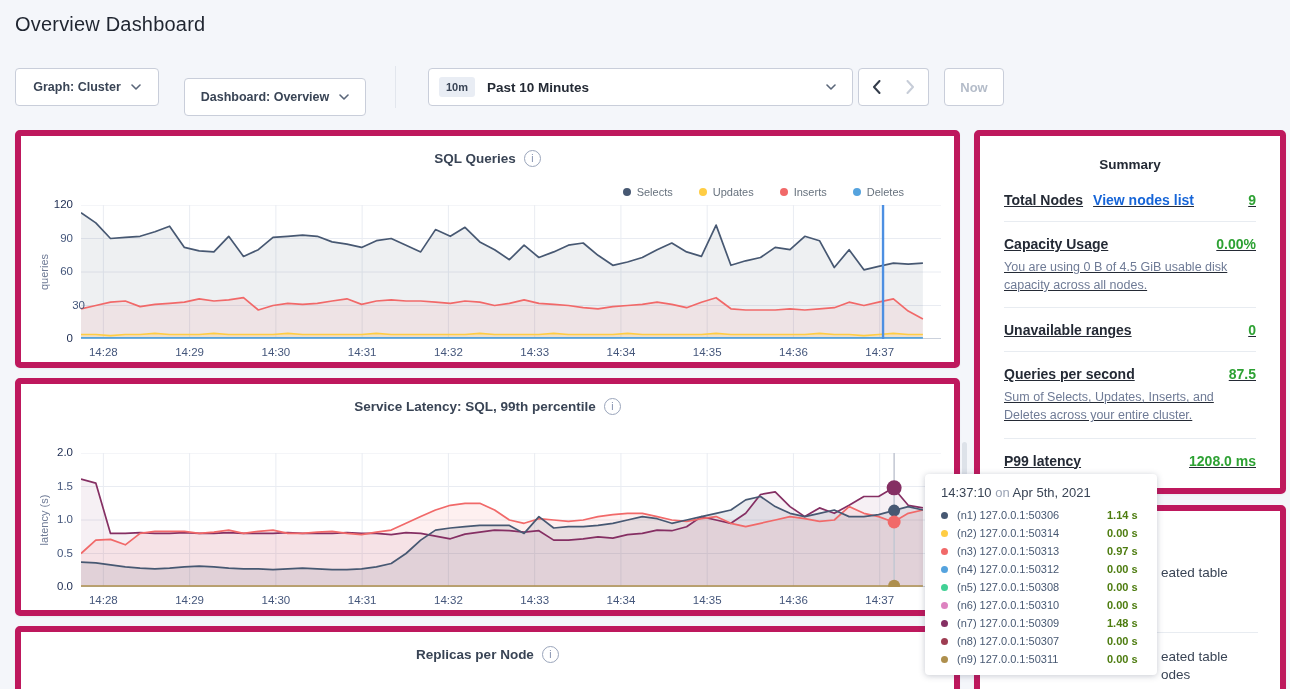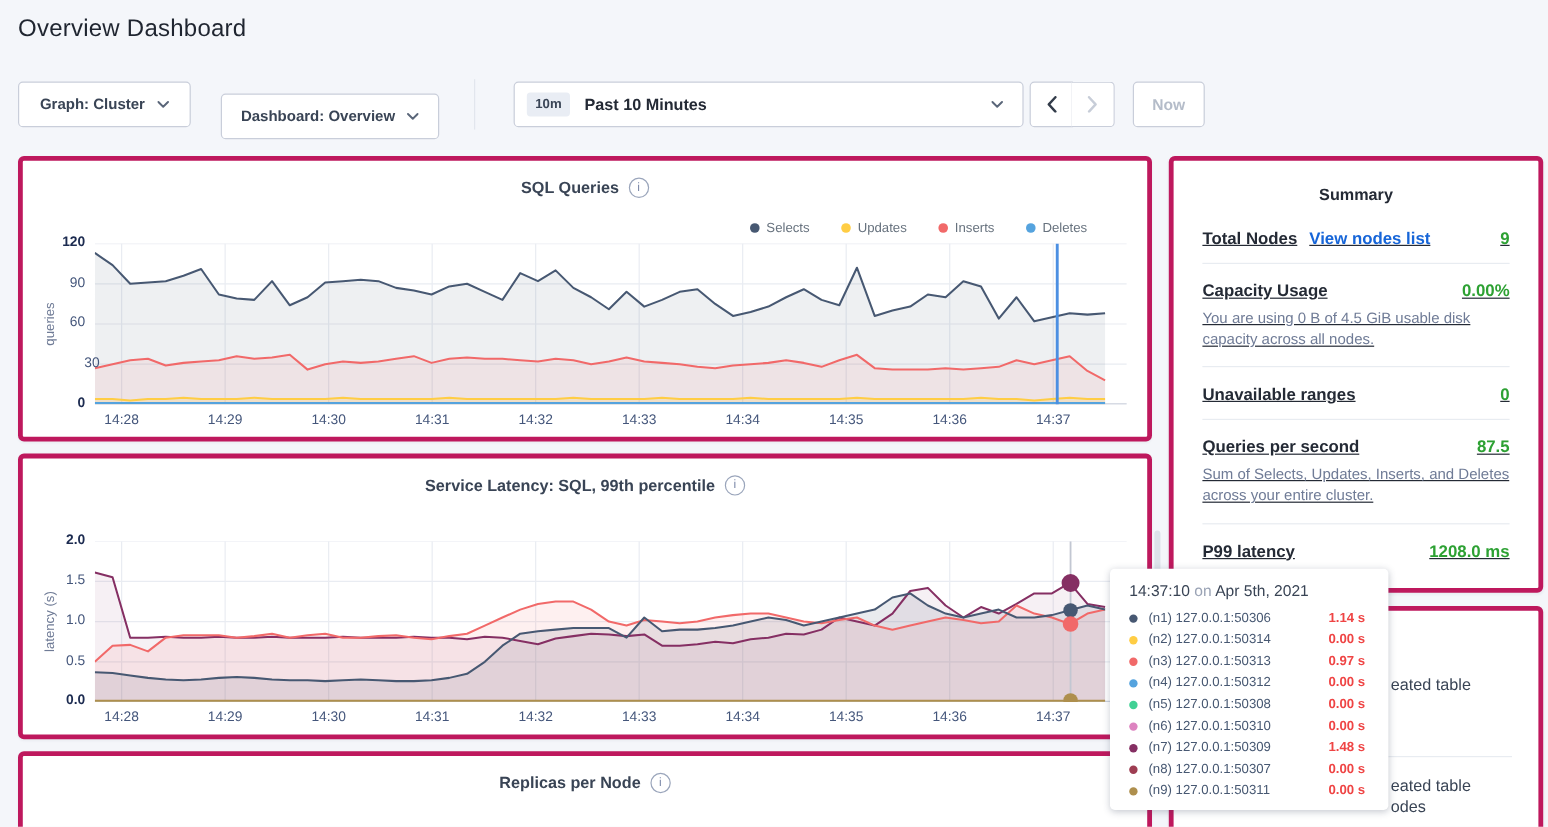--- a/index.html
+++ b/index.html
@@ -1,21 +1,21 @@
 <!DOCTYPE html>
 <html><head>
 <meta charset="utf-8">
 <style>
   html,body{margin:0;padding:0;}
   body{
     width:1290px;height:689px;position:relative;overflow:hidden;
     background:#F4F6FA;color:#242A35;
     font-family:"Liberation Sans","DejaVu Sans",sans-serif;
   }
-  .card{position:absolute;background:#fff;border:4px solid #be185d;border-radius:5px;box-shadow:0 1px 2px rgba(40,50,70,.05);box-sizing:border-box;}
+  .card{position:absolute;background:#fff;border:6px solid #be185d;border-radius:5px;box-shadow:0 1px 2px rgba(40,50,70,.05);box-sizing:border-box;}
   .page-title{position:absolute;left:15px;top:13px;font-size:20px;font-weight:500;color:#1F2530;letter-spacing:.2px;}
 
   
   .ctl{position:absolute;top:68px;height:38px;background:#fff;border:1px solid #C9CEDA;border-radius:4px;box-sizing:border-box;display:flex;align-items:center;cursor:pointer;}
   .dd{justify-content:center;gap:10px;font-size:12.5px;font-weight:bold;color:#394455;}
   .ctl-divider{position:absolute;left:395px;top:66px;height:42px;width:1px;background:#E2E6ED;}
   .timepicker{left:428px;width:425px;padding:0 16px 0 10px;gap:12px;}
   .time-badge{background:#E9EDF4;border-radius:3px;font-size:11px;font-weight:bold;color:#394455;padding:4px 7px;}
   .time-label{font-size:13.5px;font-weight:bold;color:#242A35;}
   .timepicker .chev{margin-left:auto;}
@@ -27,21 +27,21 @@
   
   .chart-card{left:15px;width:945px;}
   .chart-title{display:flex;justify-content:center;align-items:center;gap:8px;margin-top:14px;font-weight:bold;font-size:13.5px;color:#394455;}
   .info-icon{width:15px;height:15px;border:1px solid #9AA5BB;border-radius:50%;color:#7B88A8;font-size:10px;line-height:15px;text-align:center;flex:none;font-weight:normal;}
   .legend{position:absolute;top:50px;right:50px;display:flex;gap:26px;}
   .legend-item{display:flex;align-items:center;gap:6px;font-size:11px;color:#67727E;}
   .dot{border-radius:50%;flex:none;}
   .legend-item .dot{width:8px;height:8px;}
   .plot{position:absolute;left:60px;top:69px;width:860px;height:134px;}
   .ylab{position:absolute;left:0;width:52px;text-align:right;font-size:11.5px;color:#44567B;}
-  .ylab.bold{font-weight:bold;color:#1C2B50;}
+  .ylab.bold{font-weight:normal;color:#1C2B50;}
   .xlab{position:absolute;width:56px;text-align:center;font-size:11.5px;color:#44567B;}
   .unit-label{position:absolute;font-size:11px;color:#6F7B96;transform:translate(-50%,-50%) rotate(-90deg);white-space:nowrap;}
 
   
   .summary-card{left:974px;top:130px;width:312px;height:364px;overflow:hidden;}
   .sum-title{text-align:center;font-weight:bold;font-size:13.5px;color:#242A35;margin-top:21px;}
   .sum-body{padding:6px 24px 0 24px;}
   .sum-row{padding:14px 0 13px 0;border-bottom:1px solid #E8ECF1;text-decoration:underline;}
   .sum-row:last-child{border-bottom:none;}
   .sum-line{display:flex;align-items:baseline;font-weight:bold;font-size:14px;color:#242A35;}
@@ -56,21 +56,21 @@
   .events-div{position:absolute;left:24px;right:22px;top:121px;height:1px;background:#E8ECF1;}
 
   
   .tooltip{position:absolute;left:925px;top:474px;width:232px;height:201px;background:#fff;border-radius:4px;
     box-shadow:0 1px 6px rgba(55,65,90,.28);z-index:40;padding:11px 0 0 16px;box-sizing:border-box;}
   .tt-head{font-size:13px;color:#394455;margin-bottom:6px;}
   .tt-on{color:#9AA3B5;}
   .tt-row{display:flex;align-items:center;height:18px;font-size:11px;color:#475872;}
   .tt-dot{width:7px;height:7px;border-radius:50%;flex:none;margin-right:9px;}
   .tt-label{width:150px;}
-  .tt-val{font-weight:bold;color:#ef4444;}
+  .tt-val{font-weight:bold;color:#4d7c0f;}
 
   .scroll-thumb{position:absolute;left:962px;top:442px;width:5px;height:58px;border-radius:3px;background:#DDE2E9;z-index:5;}
   .chev{flex:none;display:block;}
 </style>
 </head>
 <body>
 
 <div class="page-title">Overview Dashboard</div>
 
 <div class="ctl dd" style="left:15px;width:144px;">

